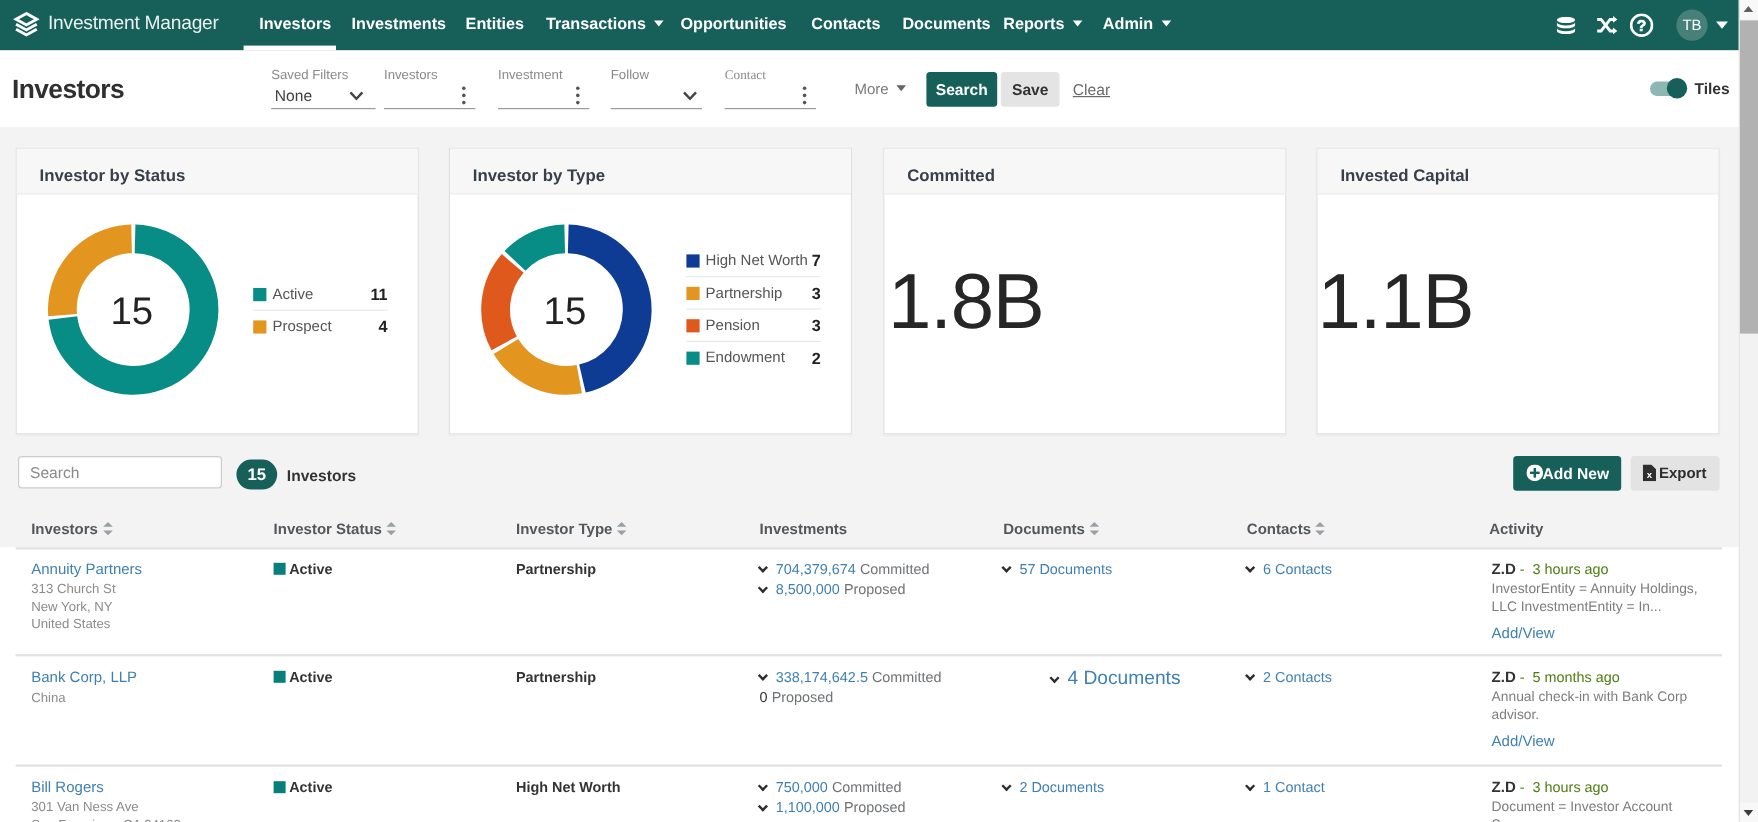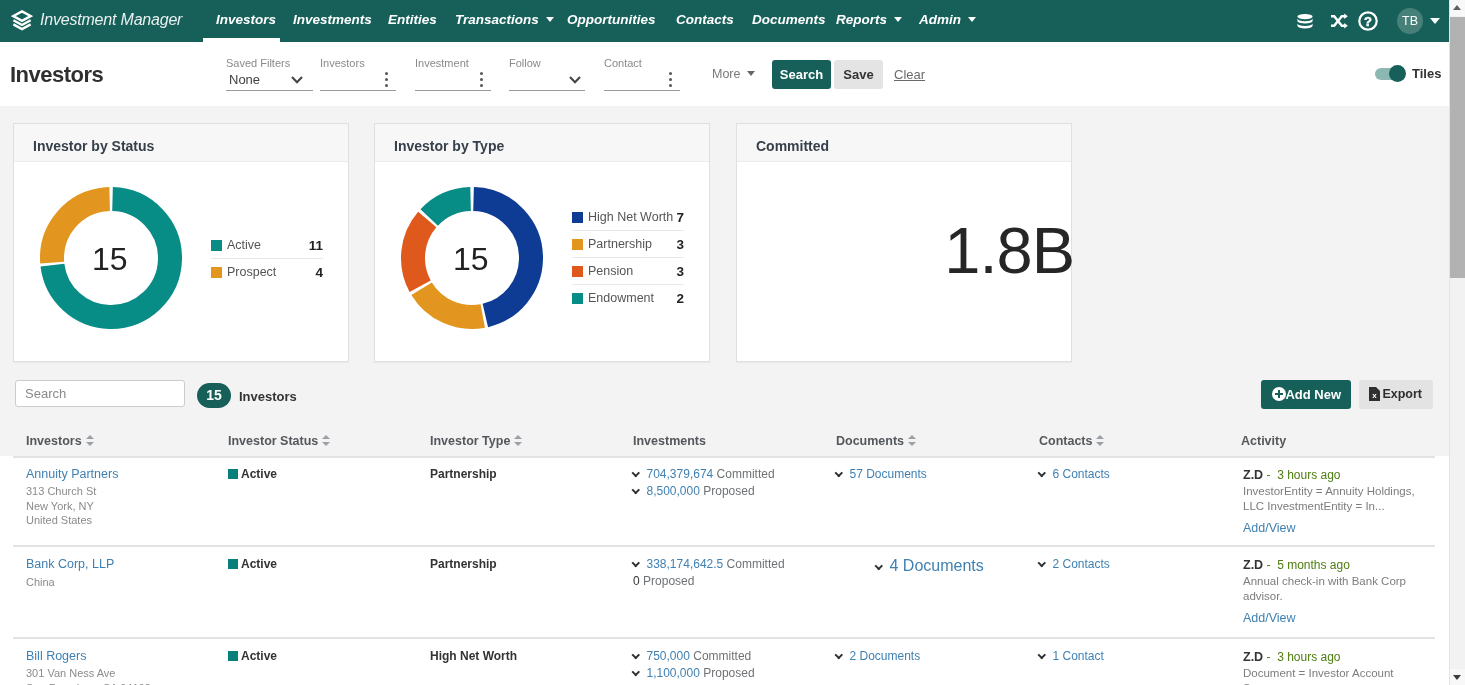--- a/index.html
+++ b/index.html
@@ -3,39 +3,39 @@
 <meta charset="utf-8">
 <style>
 * { margin:0; padding:0; box-sizing:border-box; }
 html,body { width:1465px; height:685px; overflow:hidden; }
 body { font-family:"Liberation Sans", sans-serif; background:#f3f3f3; position:relative; }
 #page { position:absolute; top:0; left:0; width:1465px; height:685px; }
 .abs { position:absolute; }
 
 
 #navbar { position:absolute; top:0; left:0; width:1449px; height:42px; background:#17605a; }
-.navitem { position:absolute; top:0; height:38px; line-height:40px; color:#fff; font-size:13.5px; font-weight:700; white-space:nowrap;font-style:italic; }
+.navitem { position:absolute; top:0; height:38px; line-height:40px; color:#fff; font-size:13.5px; font-weight:700; white-space:nowrap; }
 .navunderline { position:absolute; left:203px; top:38px; width:77px; height:4px; background:#fff; }
 .ncaret { display:inline-block; width:0; height:0; border-left:4px solid transparent; border-right:4px solid transparent; border-top:5px solid #fff; margin-left:7px; vertical-align:2px; }
 
 
 #header { position:absolute; top:42px; left:0; width:1449px; height:64px; background:#fff; }
 #pagetitle { position:absolute; left:10px; top:62px; font-size:22px; font-weight:700; color:#2f2f2f; letter-spacing:-0.5px; }
 .ffield { position:absolute; top:56px; height:35px; border-bottom:1px solid #9a9a9a; }
 .flabel { position:absolute; top:1px; left:0; font-size:11px; color:#8a8a8a; }
 .fval { position:absolute; left:3px; top:16px; font-size:13px; color:#404040; }
 .fchev { position:absolute; right:4px; top:20px; }
 .fdots { position:absolute; right:8px; top:16px; }
 .fdots div { width:3px; height:3px; border-radius:50%; background:#555; margin-bottom:3px; }
 .btn { position:absolute; top:60px; height:29px; border-radius:3px; font-size:13px; font-weight:700; text-align:center; line-height:29px; }
 
 
 .card { position:absolute; top:123px; width:336px; height:239px; background:#fff; border:1px solid #e0e0e0; box-shadow:0 1px 1px rgba(0,0,0,0.04); }
 .cardhdr { position:absolute; top:0; left:0; right:0; height:38px; background:#f7f7f7; border-bottom:1px solid #ececec; font-size:14px; font-weight:700; color:#37404a; line-height:44px; padding-left:19px; }
-.bignum { position:absolute; left:0; width:100%; top:0px; text-align:right; font-size:65px; letter-spacing:-1px; color:#262626; }
+.bignum { position:absolute; left:0; width:100%; top:0px; text-align:left; font-size:65px; letter-spacing:-1px; color:#262626; }
 .donutnum { position:absolute; font-size:32px; color:#222; }
 .legrow { position:absolute; left:197px; width:112px; height:27px; }
 .legrow .sq { position:absolute; left:0; top:8px; width:11px; height:11px; }
 .legrow .lab { position:absolute; left:16px; top:6px; font-size:12.5px; color:#555; white-space:nowrap; }
 .legrow .val { position:absolute; right:0; top:6px; font-size:13.5px; font-weight:700; color:#222; }
 .legdiv { border-bottom:1px solid #e8e8e8; }
 
 
 #searchbox { position:absolute; left:15px; top:380px; width:170px; height:27px; background:#fff; border:1px solid #ccc; border-radius:3px; font-size:13px; color:#8a8a8a; line-height:25px; padding-left:9px; }
 #countbadge { position:absolute; left:197px; top:383px; width:34px; height:25px; background:#17605a; border-radius:13px; color:#fff; font-size:14px; font-weight:700; text-align:center; line-height:25px; }
@@ -133,21 +133,21 @@
         <div></div>
         <div></div>
       </div>
 </div>
 <div class="ffield" style="left:509px;width:76px;">
   <div class="flabel">Follow</div>
   <svg class="fchev" width="12" height="8" viewBox="0 0 12 8" fill="none" stroke="#444" stroke-width="2">
         <path d="M1,1 L6,6.3 L11,1"></path>
       </svg>
 </div>
-<div class="ffield" style="left:604px;width:76px;">
+<div class="ffield" style="left:604px;width:76px;font-family:Liberation Serif, serif;">
   <div class="flabel">Contact</div>
   <div class="fdots">
         <div></div>
         <div></div>
         <div></div>
       </div>
 </div>
 
 <div class="abs" style="left:712px;top:67px;font-size:12.5px;color:#7a7a7a;">More <span style="display:inline-block;width:0;height:0;border-left:4px solid transparent;border-right:4px solid transparent;border-top:5px solid #666;vertical-align:2px;margin-left:3px;"></span></div>
 <div class="btn" style="left:772px;width:59px;background:#17605a;color:#fff;">Search</div>
@@ -210,20 +210,24 @@
         <div class="lab">Endowment</div>
         <div class="val">2</div>
   </div>
 </div>
 
 <div class="card" style="left:736px;">
   <div class="cardhdr">Committed</div>
   <div class="bignum" style="top:89px;margin-left:3px;">1.8B</div>
 </div>
 
+<div class="card" style="left:1097px;">
+  <div class="cardhdr">Invested Capital</div>
+  <div class="bignum" style="top:89px;">1.1B</div>
+</div>
 
 <div id="searchbox">Search</div>
 <div id="countbadge">15</div>
 <div id="countlbl">Investors</div>
 <div class="btn" style="left:1261px;top:380px;width:90px;background:#17605a;color:#fff;text-align:right;padding-right:10px;">Add New</div>
 <svg class="abs" style="left:1272px;top:387px" width="14" height="14" viewBox="0 0 14 14">
       <circle cx="7" cy="7" r="7" fill="#fff"></circle>
       <rect x="3" y="6" width="8" height="2" fill="#17605a"></rect>
       <rect x="6" y="3" width="2" height="8" fill="#17605a"></rect>
     </svg>

